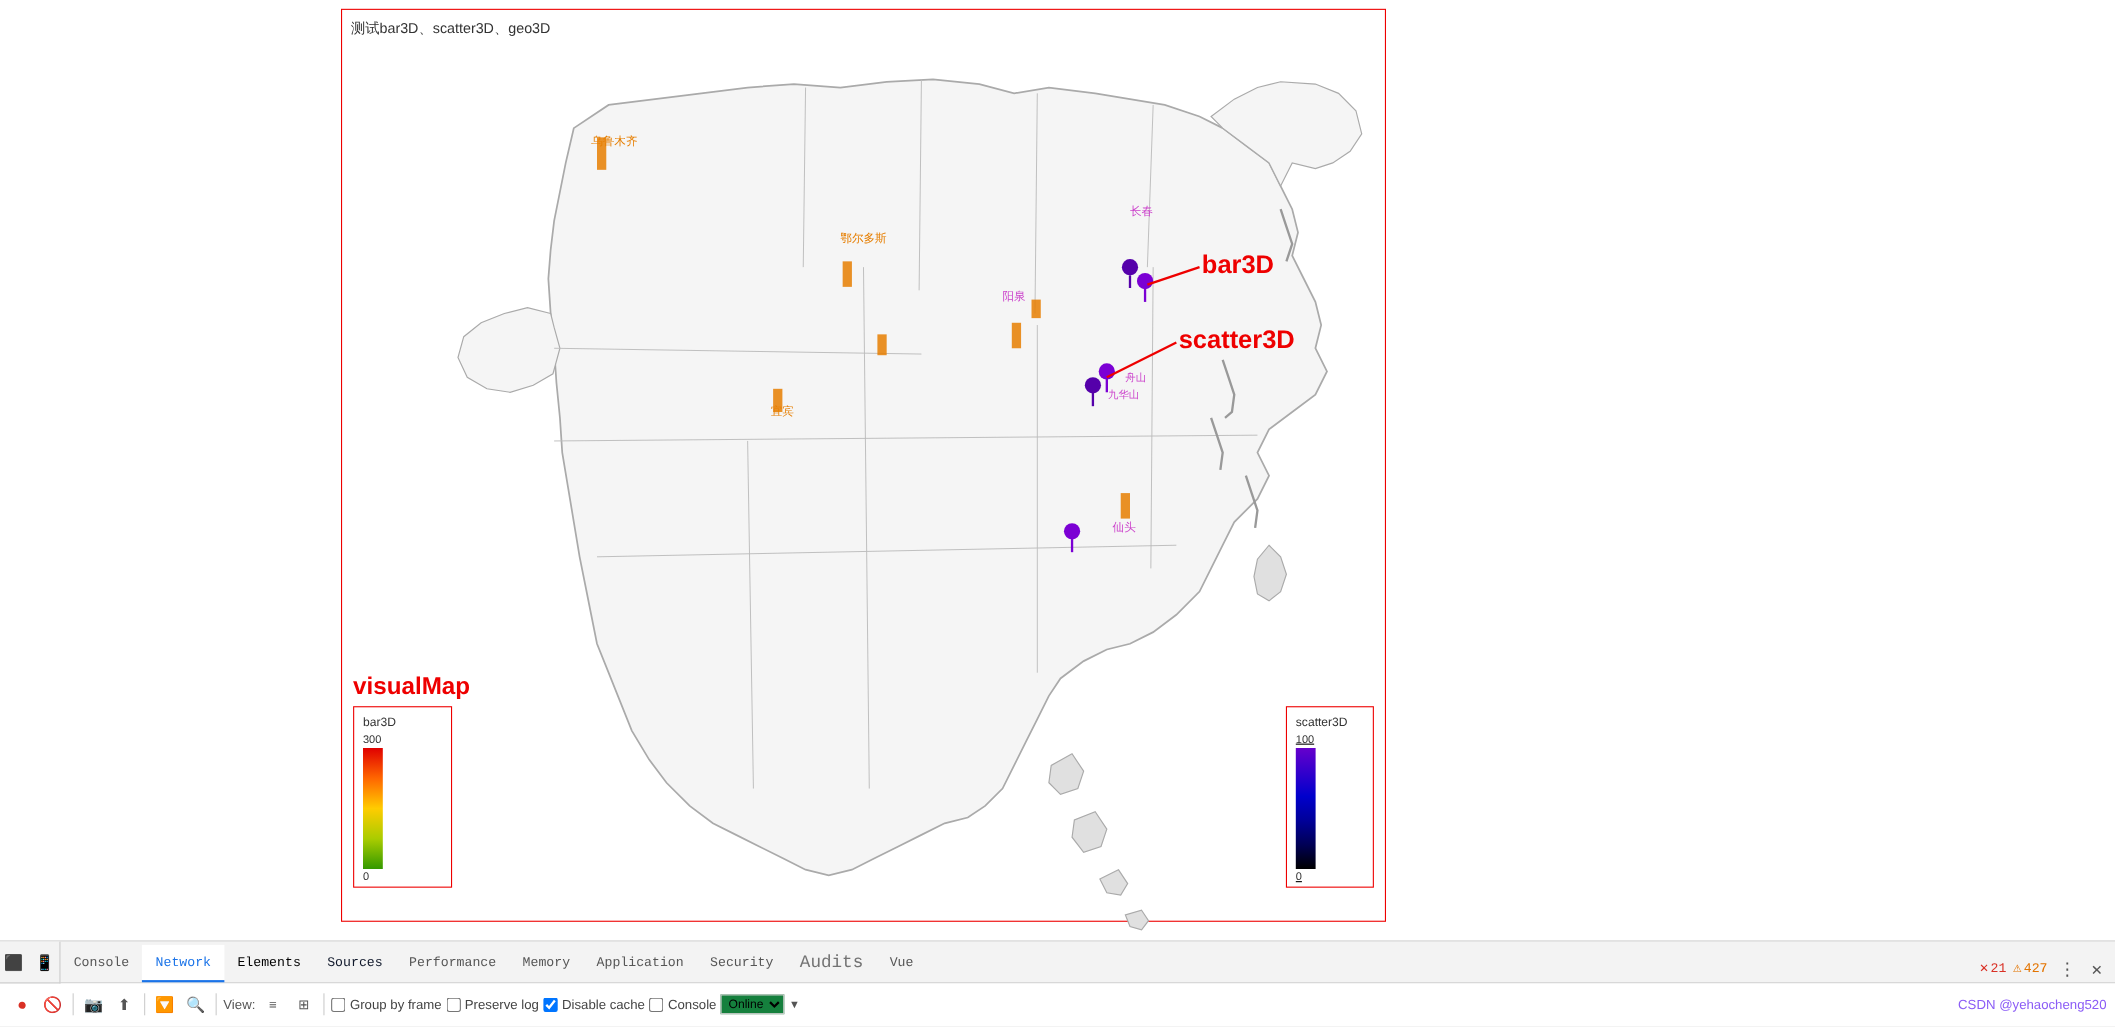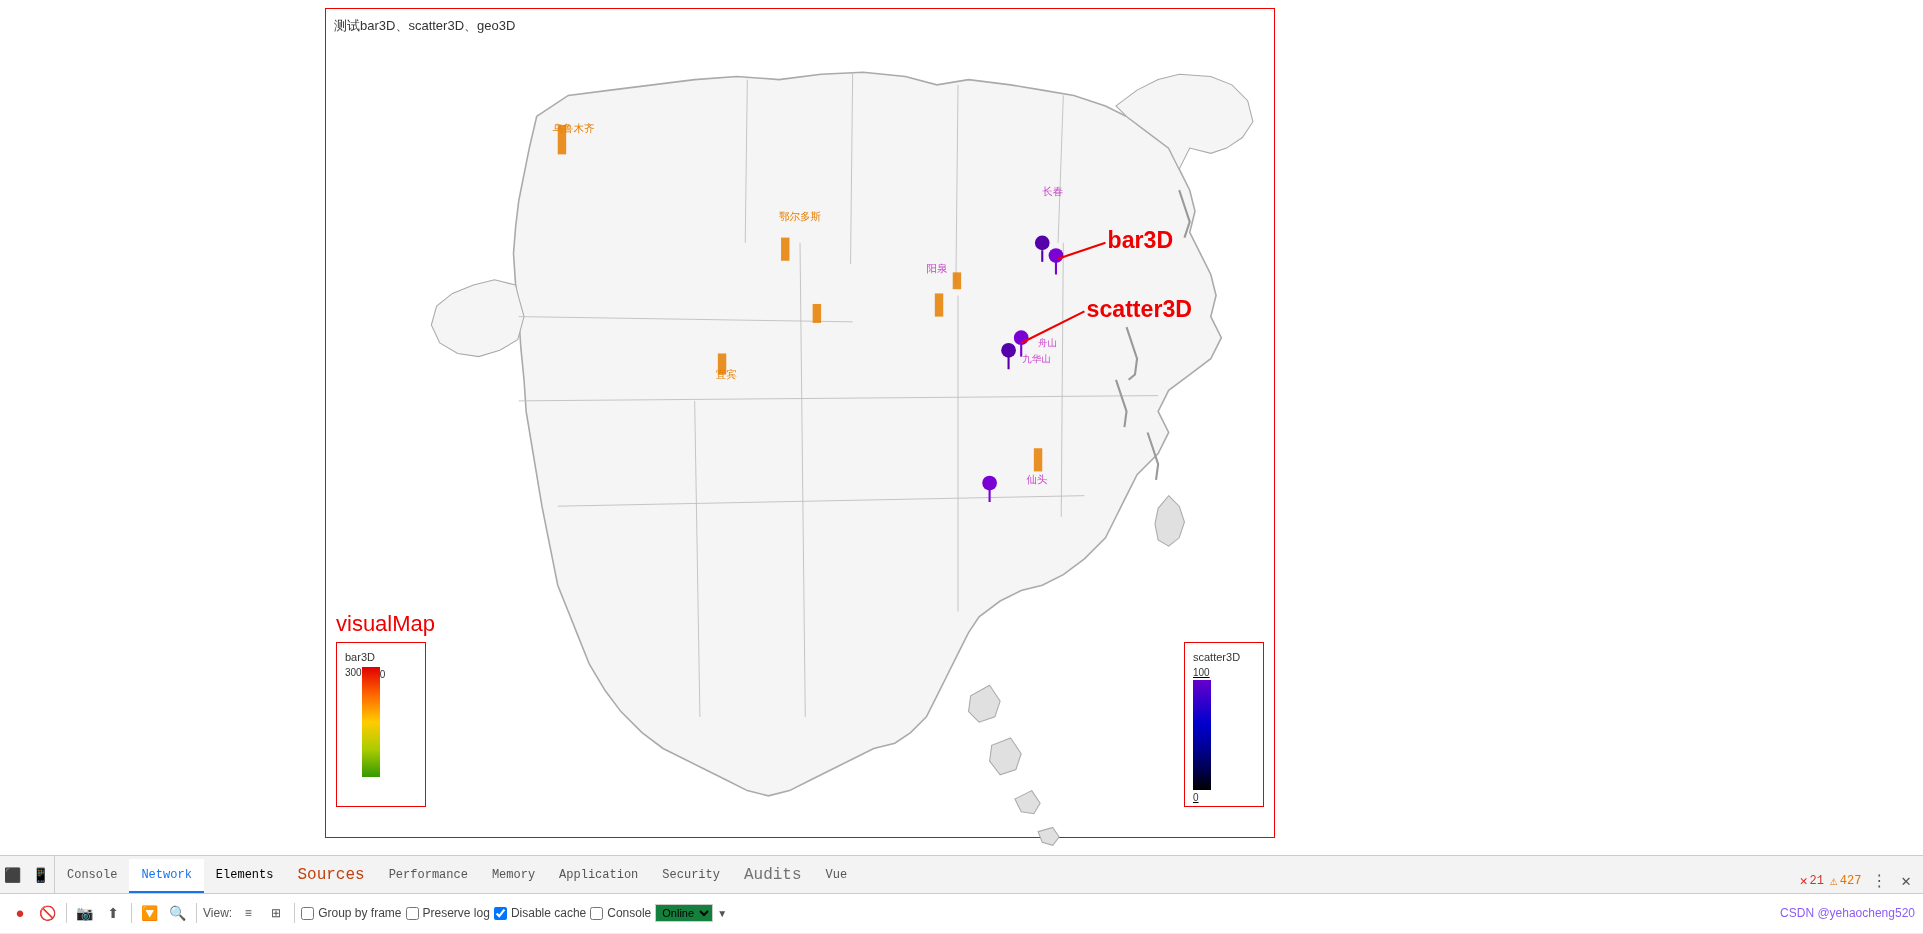--- a/index.html
+++ b/index.html
@@ -10,21 +10,21 @@
       width: 1923px;
       height: 855px;
       background: #fff;
       position: relative;
       overflow: hidden;
     }
 
     
     #map-container {
       position: absolute;
-      left: 325px;
+      left: 310px;
       top: 8px;
       width: 950px;
       height: 830px;
       border: 1.5px solid #e00;
     }
 
     #map-title {
       position: absolute;
       top: 8px;
       left: 8px;
@@ -40,21 +40,21 @@
       width: 100%;
       height: 100%;
     }
 
     
     #label-visualmap {
       position: absolute;
       bottom: 200px;
       left: 10px;
       font-size: 22px;
-      font-weight: normal;
+      font-weight: bold;
       color: #e00;
     }
 
     
     #legend-bar3d {
       position: absolute;
       bottom: 30px;
       left: 10px;
       width: 90px;
       height: 165px;
@@ -322,21 +322,21 @@
 
       <line x1="660" y1="295" x2="720" y2="265" stroke="#e00" stroke-width="2"></line>
       <text x="722" y="270" font-size="22" font-weight="bold" fill="#e00">scatter3D</text>
     </svg>
 
     <div id="label-visualmap">visualMap</div>
 
     <div id="legend-bar3d">
       <div class="legend-title">bar3D</div>
       <div style="display:flex; gap:6px; align-items:flex-start; margin-top:4px;">
-        <div style="display:flex; align-items:flex-start;">
+        <div style="display:flex; flex-direction:column; align-items:flex-start;">
           <span class="legend-value-top">300</span>
           <div class="legend-gradient-bar3d"></div>
           <span class="legend-value-bottom">0</span>
         </div>
       </div>
     </div>
 
     <div id="legend-scatter3d">
       <div class="legend-title">scatter3D</div>
       <div style="display:flex; gap:6px; align-items:flex-start; margin-top:4px;">
@@ -350,21 +350,21 @@
   </div>
 
 </div>
 
 <div id="devtools-bar" style="position:absolute; bottom:0; left:0; width:1923px; height:79px; background:#f3f3f3; border-top:1px solid #ccc; display:flex; flex-direction:column;">
 
   <div id="devtools-tabs" style="height:38px; background:#f3f3f3; border-bottom:1px solid #ccc; display:flex; align-items:flex-end; padding-left:55px;">
     <div class="devtools-tab" style="font-size:12px; padding:6px 12px; color:#555; cursor:pointer; height:34px; display:flex; align-items:center;">Console</div>
     <div class="devtools-tab active" style="font-size:12px; padding:6px 12px; color:#1a73e8; border-bottom:2px solid #1a73e8; background:#fff; cursor:pointer; height:34px; display:flex; align-items:center;">Network</div>
     <div class="devtools-tab" style="font-size:12px; padding:6px 12px; color:#000000; cursor:pointer; height:34px; display:flex; align-items:center;">Elements</div>
-    <div class="devtools-tab" style="font-size:16px; padding:6px 12px; color:#c2410c; cursor:pointer; height:34px; display:flex; align-items:center;">Sources</div>
+    <div class="devtools-tab" style="font-size:12px; padding:6px 12px; color:#0f172a; cursor:pointer; height:34px; display:flex; align-items:center;">Sources</div>
     <div class="devtools-tab" style="font-size:12px; padding:6px 12px; color:#555; cursor:pointer; height:34px; display:flex; align-items:center;">Performance</div>
     <div class="devtools-tab" style="font-size:12px; padding:6px 12px; color:#555; cursor:pointer; height:34px; display:flex; align-items:center;">Memory</div>
     <div class="devtools-tab" style="font-size:12px; padding:6px 12px; color:#555; cursor:pointer; height:34px; display:flex; align-items:center;">Application</div>
     <div class="devtools-tab" style="font-size:12px; padding:6px 12px; color:#555; cursor:pointer; height:34px; display:flex; align-items:center;">Security</div>
     <div class="devtools-tab" style="font-size:16px; padding:6px 12px; color:#737373; cursor:pointer; height:34px; display:flex; align-items:center;">Audits</div>
     <div class="devtools-tab" style="font-size:12px; padding:6px 12px; color:#555; cursor:pointer; height:34px; display:flex; align-items:center;">Vue</div>
 
     <div style="margin-left:auto; display:flex; align-items:center; padding-right:8px; gap:6px;">
       <span style="display:flex; align-items:center; gap:2px; font-size:12px; color:#d93025;">
         <span style="color:#d93025; font-size:13px;">✕</span>

